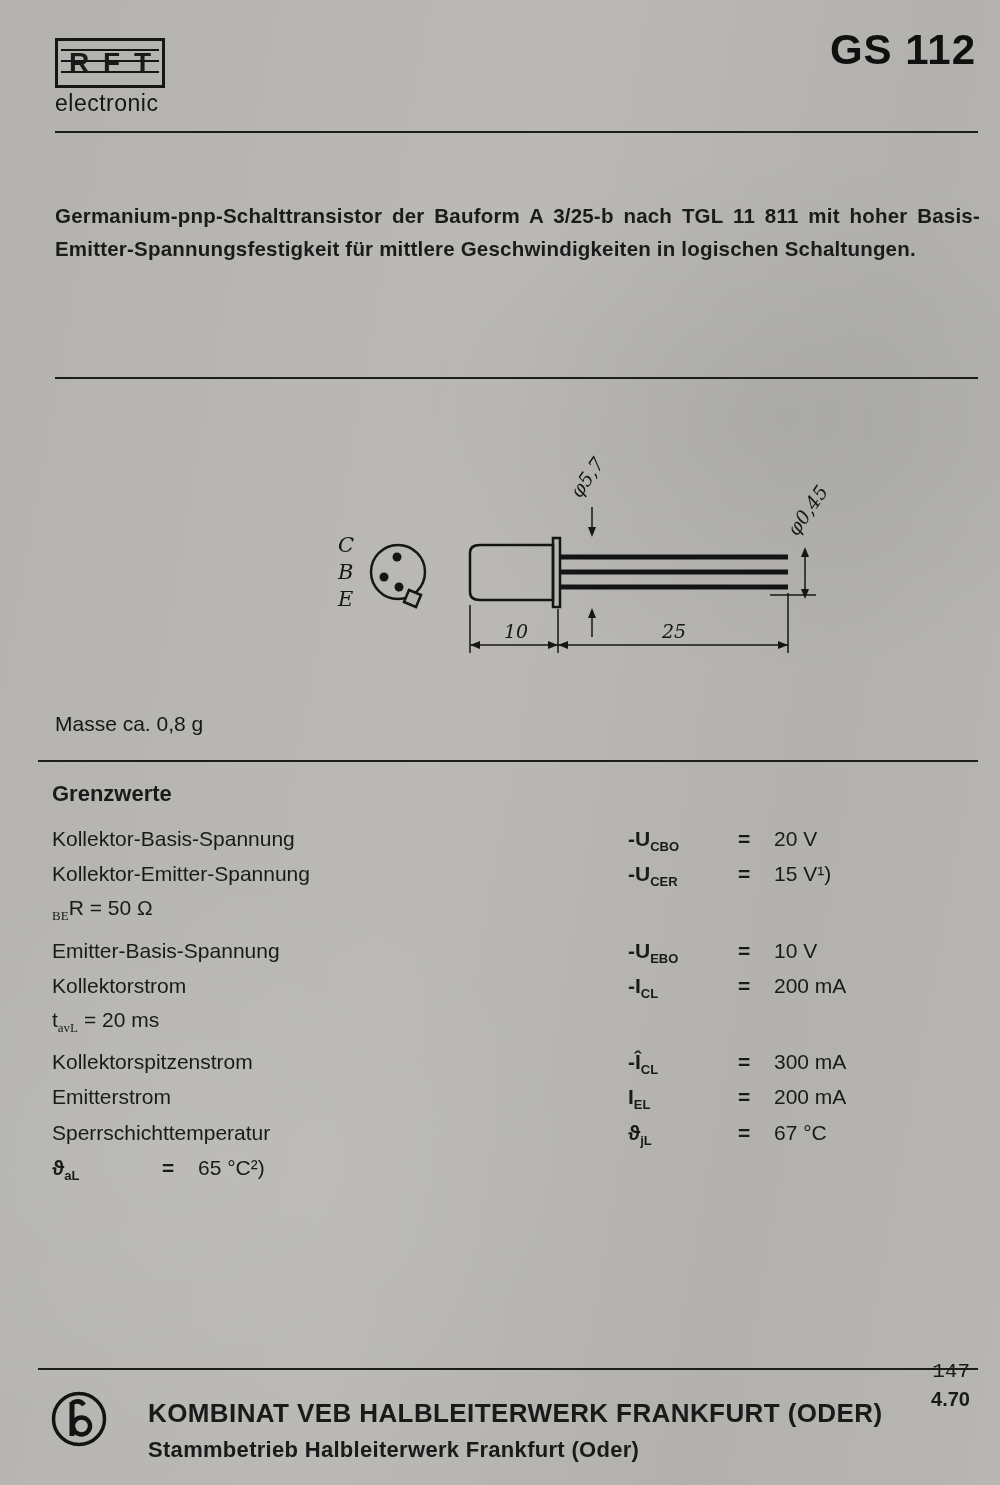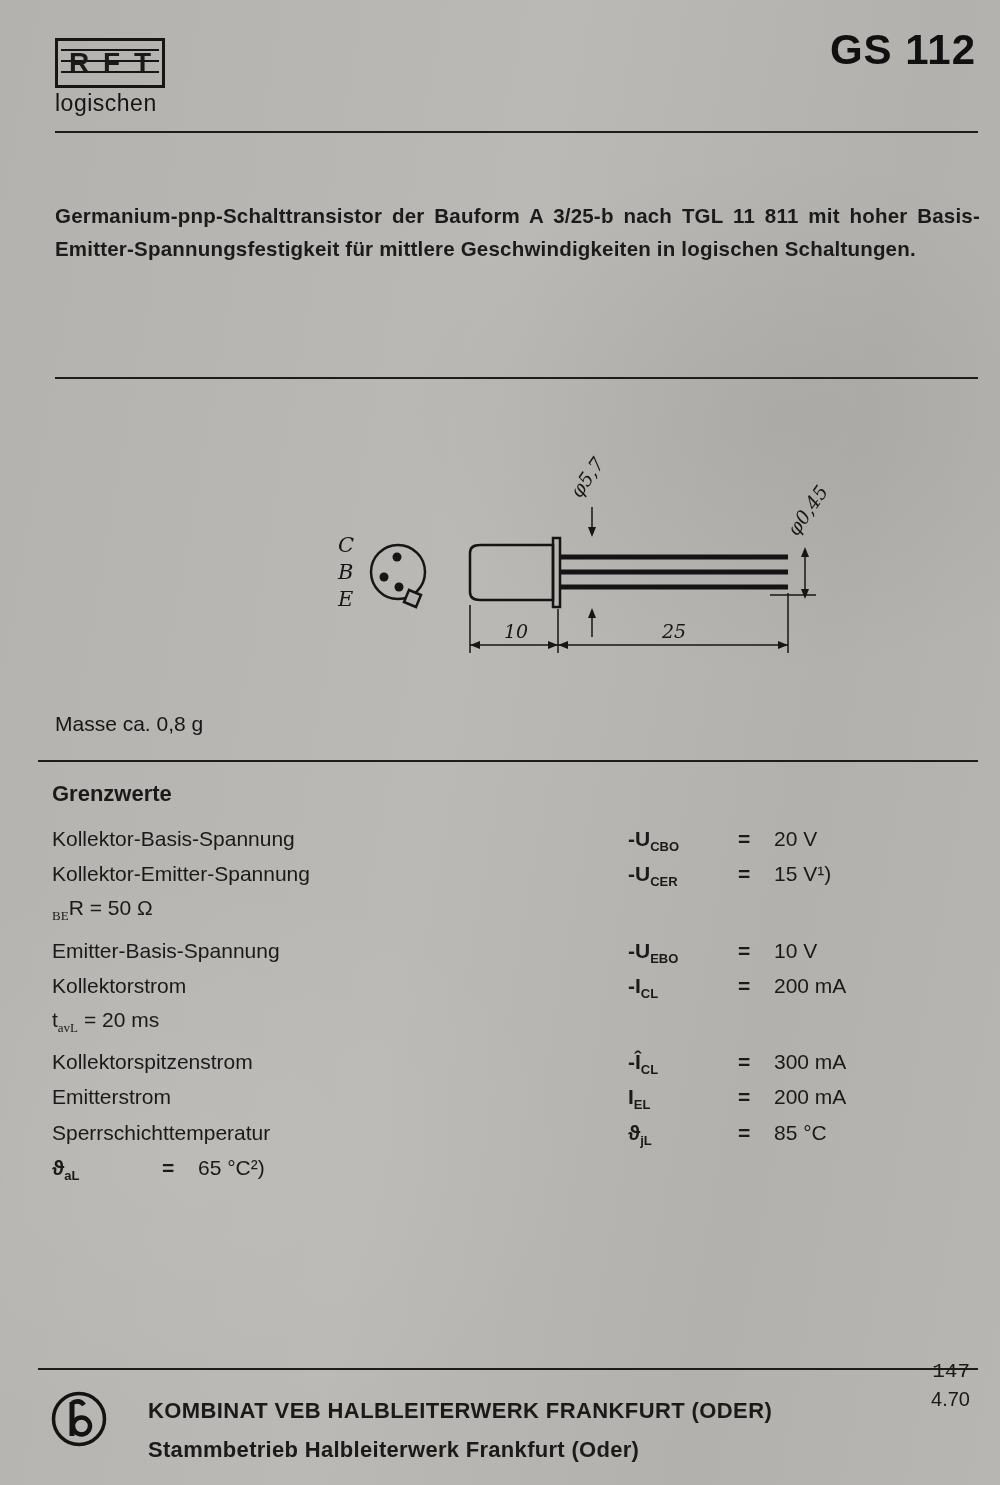--- a/index.html
+++ b/index.html
@@ -38,42 +38,42 @@
   .lbl { width:576px; }
   .sym { width:110px; font-weight:700; white-space:nowrap; }
   .rel { width:36px; font-weight:700; }
   .val { white-space:nowrap; }
   .limits sub { font-size:13px; font-weight:700; }
   .tnote { line-height:21px; margin:-1px 0 6px 0; }
   .tnote sub { font-weight:400;font-family:Liberation Serif, serif; }
 
   .footer-rule { top:1368px; left:38px; }
   .footer-logo { position:absolute; left:50px; top:1390px; }
-  .footer-line1 { position:absolute; left:148px; top:1398px; font-size:22px; font-weight:700; letter-spacing:0.4px; }
+  .footer-line1 { position:absolute; left:148px; top:1398px; font-size:26px; font-weight:700; letter-spacing:0.4px; }
   .footer-line2 { position:absolute; left:148px; top:1437px; font-size:22px; font-weight:700; letter-spacing:0.3px; }
-  .footer-date { position:absolute; right:30px; top:1388px; font-size:20px; }
+  .footer-date { position:absolute; right:30px; top:1388px; font-size:20px;font-weight:bold; }
   .footer-page { position:absolute; right:30px; top:1360px; font-size:21px;font-family:Liberation Mono, monospace; }
 
   .dim-text { font-family:"DejaVu Serif", serif; font-style:italic; font-size:19px; fill:#161616; }
   .pin-letter { font-family:"DejaVu Serif", serif; font-style:italic; font-size:21px; fill:#161616; }
 </style>
 </head>
 <body>
 
 <div class="page">
 
   <div class="logo-box">
     <div class="logo-line" style="top:8px"></div>
     <div class="logo-line" style="top:19px"></div>
     <div class="logo-line" style="top:30px"></div>
     <span class="logo-letter">R</span>
     <span class="logo-letter">F</span>
     <span class="logo-letter">T</span>
   </div>
-  <div class="logo-sub">logischen</div>
+  <div class="logo-sub">electronic</div>
   <div class="product-code">GS 112</div>
 
   <div class="rule" style="top:131px"></div>
 
   <div class="desc">Germanium-pnp-Schalttransistor der Bauform A 3/25-b nach TGL 11 811 mit hoher Basis-Emitter-Spannungsfestigkeit für mittlere Geschwindigkeiten in logischen Schaltungen.</div>
 
   <div class="rule" style="top:377px"></div>
 
   <svg class="drawing-svg" width="560" height="232" viewBox="0 0 560 232">
 
@@ -176,21 +176,21 @@
       <span class="lbl">Emitterstrom</span>
       <span class="sym"><span>I</span><sub>EL</sub></span>
       <span class="rel">=</span>
       <span class="val">200 mA</span>
     </div>
 
     <div class="trow">
       <span class="lbl">Sperrschichttemperatur</span>
       <span class="sym"><span>ϑ</span><sub>jL</sub></span>
       <span class="rel">=</span>
-      <span class="val">85 °C</span>
+      <span class="val">67 °C</span>
     </div>
 
     <div class="trow">
       <span class="sym"><span>ϑ</span><sub>aL</sub></span>
       <span class="rel">=</span>
       <span class="val">65 °C²)</span>
     </div>
 
 
   </div>

